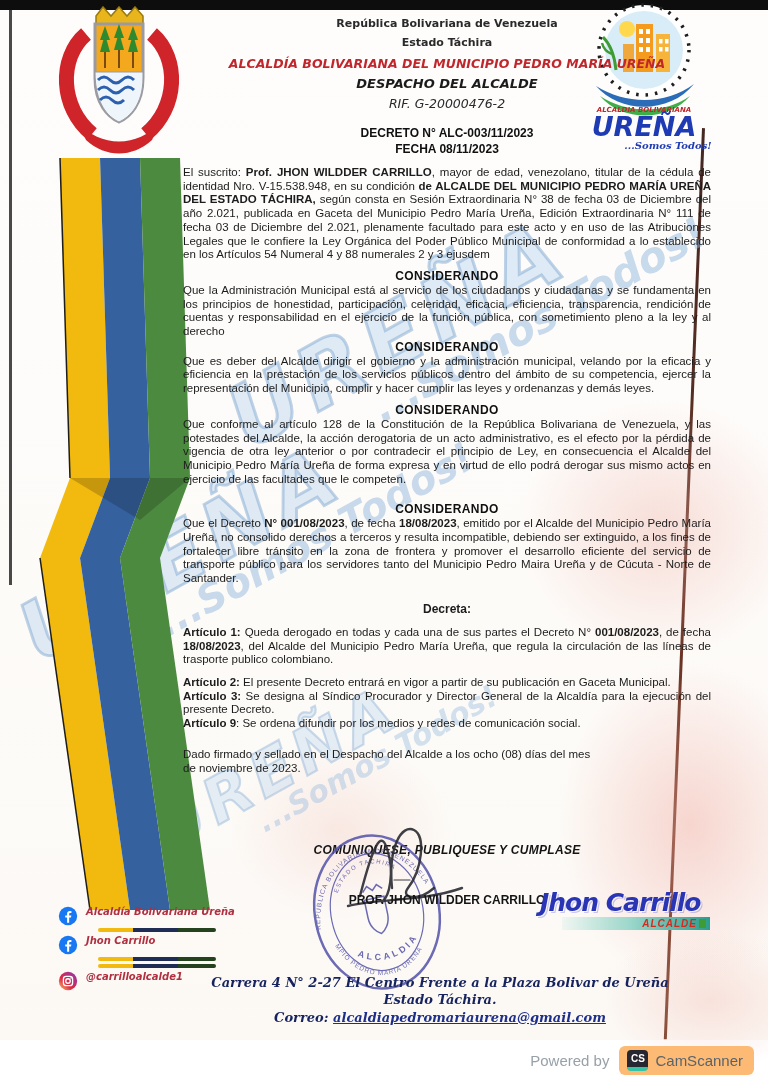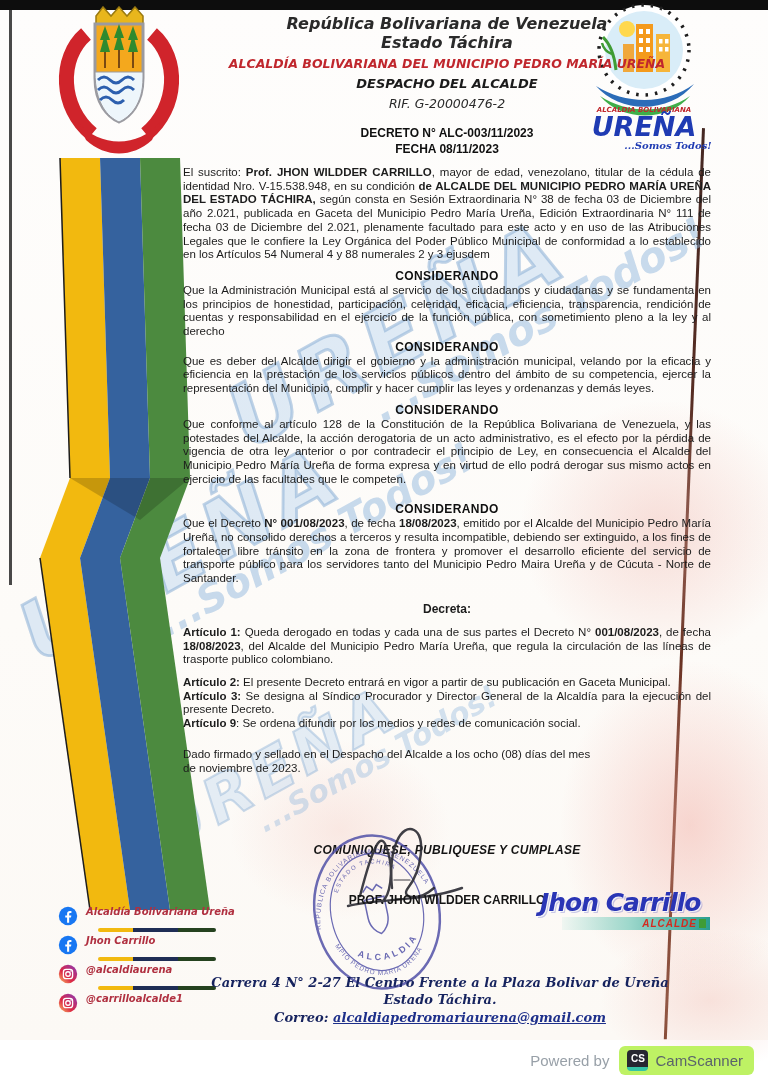--- a/index.html
+++ b/index.html
@@ -29,21 +29,21 @@
   .wm .big { font-size:86px; font-style:italic; font-weight:900; letter-spacing:8px;
     color:rgba(197,219,240,.55); -webkit-text-stroke:3px rgba(138,175,214,.55); display:block; }
   .wm .script { font-size:42px; font-style:italic; font-weight:700;
     color:rgba(146,184,221,.50); display:block; margin:-18px 0 0 130px; }
   .wmB { transform:rotate(-29deg) scale(.95); }
   .wmC { transform:rotate(-29deg) scale(.72); opacity:.8; }
 
   
   #content { position:absolute; left:183px; top:14px; width:528px; color:#1c1c1c; }
   .hdr { text-align:center; }
-  .hdr-script { font-family:"DejaVu Sans", sans-serif; font-style:italic; font-weight:700; font-size:16px; color:#2a2a2a; line-height:19px; }
+  .hdr-script { font-family:"DejaVu Sans", sans-serif; font-weight:700; font-size:11px; color:#2a2a2a; line-height:19px; }
   .hdr-red { font-family:"DejaVu Sans", sans-serif; font-style:italic; font-weight:900; font-size:12.5px; color:#c0272d; line-height:20px; margin-top:2px; }
   .hdr-bold { font-family:"DejaVu Sans", sans-serif; font-style:italic; font-weight:900; font-size:13px; color:#1b1b1b; line-height:20px; }
   .hdr-rif { font-family:"DejaVu Sans", sans-serif; font-style:italic; font-weight:400; font-size:12.5px; color:#2a2a2a; line-height:19px; }
   .decreto { text-align:center; font-weight:700; font-size:12px; line-height:16px; margin-top:12px; color:#101010; }
   .para { font-size:11.5px; line-height:13.7px; text-align:justify; margin-top:9px; }
   .para .b { font-weight:700; }
   .chead { text-align:center; font-weight:700; font-size:12px; letter-spacing:.4px; margin-top:7px; color:#101010; }
   .decreta-head { text-align:center; font-weight:700; font-size:12px; margin-top:16px; margin-bottom:10px; }
   .closing { font-size:11.5px; line-height:14px; margin-top:16px; text-align:left; width:420px; }
 
@@ -76,21 +76,21 @@
   
   .address { position:absolute; left:190px; top:974px; width:500px; text-align:center;
     font-family:"DejaVu Serif", serif; font-style:italic; font-weight:700; color:#16235e; }
   .address-line1 { font-size:13px; line-height:17px; }
   .address-line2 { font-size:13px; line-height:19px; }
   .address-line2 a { color:#1d2f8a; text-decoration:underline; cursor:pointer; }
 
   
   .cs-row { position:absolute; right:14px; top:1046px; display:flex; align-items:center; gap:10px; }
   .cs-powered { font-size:15px; color:#98a0a8; }
-  .cs-badge { display:flex; align-items:center; gap:7px; background:#bef264; border-radius:6px; padding:4px 11px 4px 8px; cursor:pointer; }
+  .cs-badge { display:flex; align-items:center; gap:7px; background:#fdba74; border-radius:6px; padding:4px 11px 4px 8px; cursor:pointer; }
   .cs-logo { width:21px; height:21px; background:#272731; border-radius:4px; color:#ffffff;
     font-weight:700; font-size:10px; display:flex; align-items:center; justify-content:center;
     border-bottom:4px solid #35c4a5; }
   .cs-label { font-size:15px; color:#5a636b; }
 </style>
 </head>
 <body>
 
 <div id="page">
   <div id="scan">
@@ -280,36 +280,20 @@
 
       <div class="social-row">
         <svg class="social-icon" viewBox="0 0 24 24">
           <circle cx="12" cy="12" r="11" fill="#1877f2"></circle>
           <path d="M13.4,20 v-6.2 h2.2 l0.4-2.5 h-2.6 v-1.6 c0-0.8 0.3-1.3 1.3-1.3 h1.4 V6.1 C15.8,6 15,6 14.2,6 c-2,0-3.3,1.2-3.3,3.4 v1.9 H8.7 v2.5 h2.2 V20 Z" fill="#ffffff"></path>
         </svg>
         <span class="social-label">Jhon Carrillo</span>
       </div>
       <div class="social-bar"></div>
 
-      <div class="social-row">
-        <svg class="social-icon" viewBox="0 0 24 24">
-          <defs>
-              <linearGradient id="ig1" x1="0" y1="1" x2="1" y2="0">
-            <stop offset="0" stop-color="#fdc468"></stop>
-                <stop offset="0.4" stop-color="#dc2743"></stop>
-                <stop offset="1" stop-color="#8a3ab9"></stop>
-          </linearGradient>
-            </defs>
-          <circle cx="12" cy="12" r="11" fill="url(#ig1)"></circle>
-          <rect x="6.5" y="6.5" width="11" height="11" rx="3.2" fill="none" stroke="#ffffff" stroke-width="1.6"></rect>
-          <circle cx="12" cy="12" r="2.7" fill="none" stroke="#ffffff" stroke-width="1.6"></circle>
-          <circle cx="15.6" cy="8.4" r="1" fill="#ffffff"></circle>
-        </svg>
-        <span class="social-label">@alcaldiaurena</span>
-      </div>
       <div class="social-bar"></div>
 
       <div class="social-row">
         <svg class="social-icon" viewBox="0 0 24 24">
           <defs>
               <linearGradient id="ig2" x1="0" y1="1" x2="1" y2="0">
             <stop offset="0" stop-color="#fdc468"></stop>
                 <stop offset="0.4" stop-color="#dc2743"></stop>
                 <stop offset="1" stop-color="#8a3ab9"></stop>
           </linearGradient>

